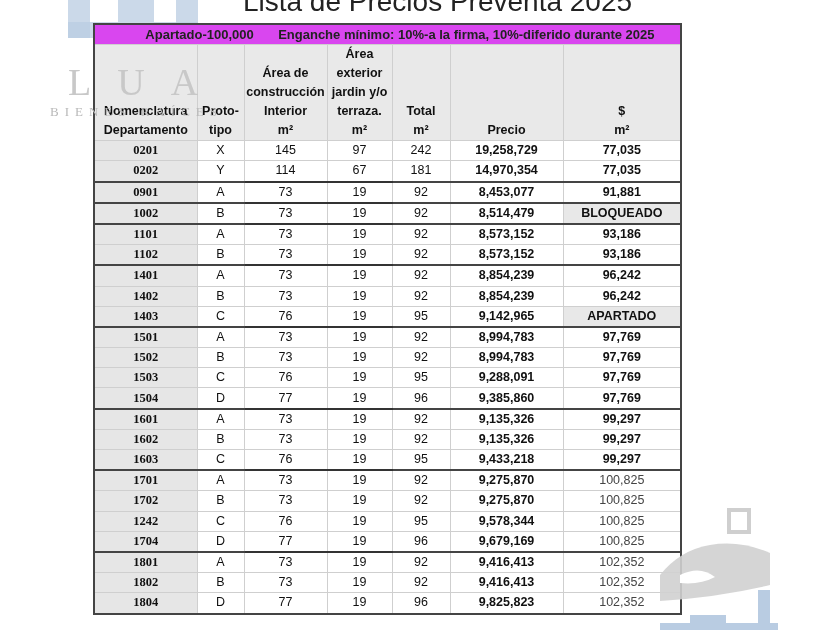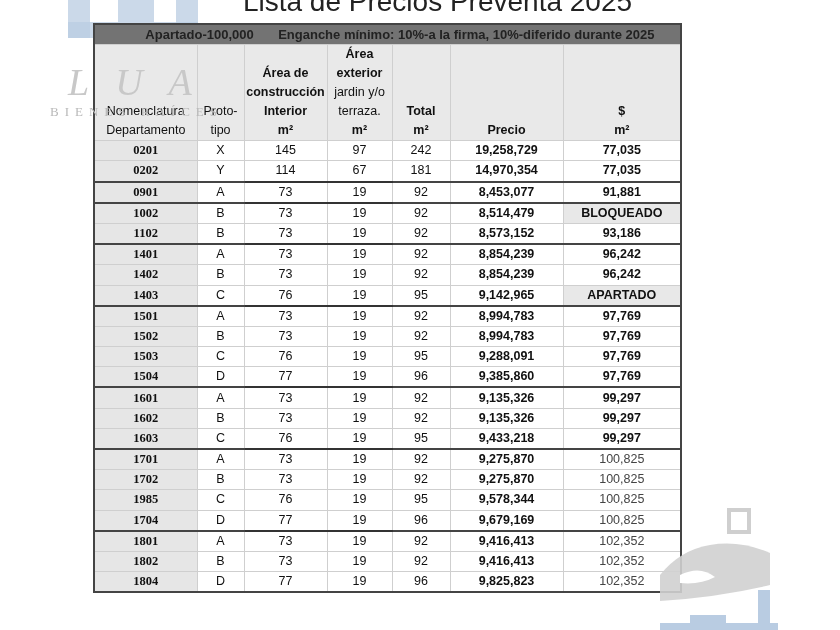--- a/index.html
+++ b/index.html
@@ -14,21 +14,21 @@
     
     .wm-top-block1 { position: absolute; left: 68px; top: 0; width: 22px; height: 38px; background: #b9cce2; opacity: .75; }
     .wm-top-block2 { position: absolute; left: 118px; top: 0; width: 36px; height: 22px; background: #b9cce2; opacity: .75; }
     .wm-top-block3 { position: absolute; left: 176px; top: 0; width: 22px; height: 38px; background: #b9cce2; opacity: .75; }
     .wm-top-base  { position: absolute; left: 68px; top: 22px; width: 130px; height: 16px; background: #b9cce2; opacity: .75; }
 
     .wm-lua {
       position: absolute; left: 68px; top: 60px;
       font-family: "Liberation Serif", "DejaVu Serif", serif;
       font-size: 38px; letter-spacing: 26px; color: #c8c8c8;
-      z-index: 3; pointer-events: none; font-style: italic;
+      z-index: 3; pointer-events: none;
     }
     .wm-bienes {
       position: absolute; left: 50px; top: 104px;
       font-family: "Liberation Serif", "DejaVu Serif", serif;
       font-size: 13px; letter-spacing: 6px; color: #b9b9b9;
       z-index: 3; pointer-events: none;
     }
 
     
     .wm-br { position: absolute; left: 660px; top: 505px; width: 180px; height: 125px; z-index: 3; pointer-events: none; }
@@ -52,21 +52,21 @@
     }
     table.prices td, table.prices th {
       border: 1px solid #cfcfcf;
       padding: 0;
       text-align: center;
       height: 19.2px;
       line-height: 19px;
       white-space: nowrap;
     }
     .banner-row td {
-      background: #737373;
+      background: #d946ef;
       text-align: left;
       font-weight: bold;
       font-size: 13px;
       height: 28px;
       border: 1px solid #8a7f74;
       border-bottom: 2px solid #6e6a66;
       color: #222;
     }
     .banner-row .b1 { padding-left: 4px; display: inline-block; width: 150px; }
     .banner-row .b2 { display: inline-block; }
@@ -76,21 +76,21 @@
       font-weight: bold;
       font-size: 12.5px;
       line-height: 15px;
       height: 95px;
       vertical-align: bottom;
       padding-bottom: 3px;
       border: 1px solid #555;
       border-bottom: 2px solid #444;
       white-space: normal;
     }
-    .head-row th .light { font-weight: normal; }
+    .head-row th .light { font-weight: bold; }
 
     td.col-id { background: #e6e6e6; font-weight: bold; border-right: 2px solid #555; font-family: Liberation Serif, serif; }
     td.col-proto { border-right: 1px solid #777; }
     td.col-tot { border-right: 2px solid #555; }
     td.col-price { font-weight: bold; border-right: 2px solid #555; }
     td.col-ppm { font-weight: bold; margin-left: 36px; }
     td.col-ppm.light { font-weight: normal; color: #444; }
     td.col-ppm.status { background: #e8e8e8; }
 
     tr.grp-top td { border-top: 2px solid #444; }
@@ -190,20 +190,29 @@
         </tr>
         <tr class="grp-top">
           <td class="col-id">1002</td>
           <td class="col-proto">B</td>
           <td class="col-int">73</td>
           <td class="col-ext">19</td>
           <td class="col-tot">92</td>
           <td class="col-price">8,514,479</td>
           <td class="col-ppm status">BLOQUEADO</td>
         </tr>
+        <tr class="grp-top">
+          <td class="col-id">1101</td>
+          <td class="col-proto">A</td>
+          <td class="col-int">73</td>
+          <td class="col-ext">19</td>
+          <td class="col-tot">92</td>
+          <td class="col-price">8,573,152</td>
+          <td class="col-ppm">93,186</td>
+        </tr>
         <tr>
           <td class="col-id">1102</td>
           <td class="col-proto">B</td>
           <td class="col-int">73</td>
           <td class="col-ext">19</td>
           <td class="col-tot">92</td>
           <td class="col-price">8,573,152</td>
           <td class="col-ppm">93,186</td>
         </tr>
         <tr class="grp-top">
@@ -308,21 +317,21 @@
         <tr>
           <td class="col-id">1702</td>
           <td class="col-proto">B</td>
           <td class="col-int">73</td>
           <td class="col-ext">19</td>
           <td class="col-tot">92</td>
           <td class="col-price">9,275,870</td>
           <td class="col-ppm light">100,825</td>
         </tr>
         <tr>
-          <td class="col-id">1985</td>
+          <td class="col-id">1242</td>
           <td class="col-proto">C</td>
           <td class="col-int">76</td>
           <td class="col-ext">19</td>
           <td class="col-tot">95</td>
           <td class="col-price">9,578,344</td>
           <td class="col-ppm light">100,825</td>
         </tr>
         <tr>
           <td class="col-id">1704</td>
           <td class="col-proto">D</td>

